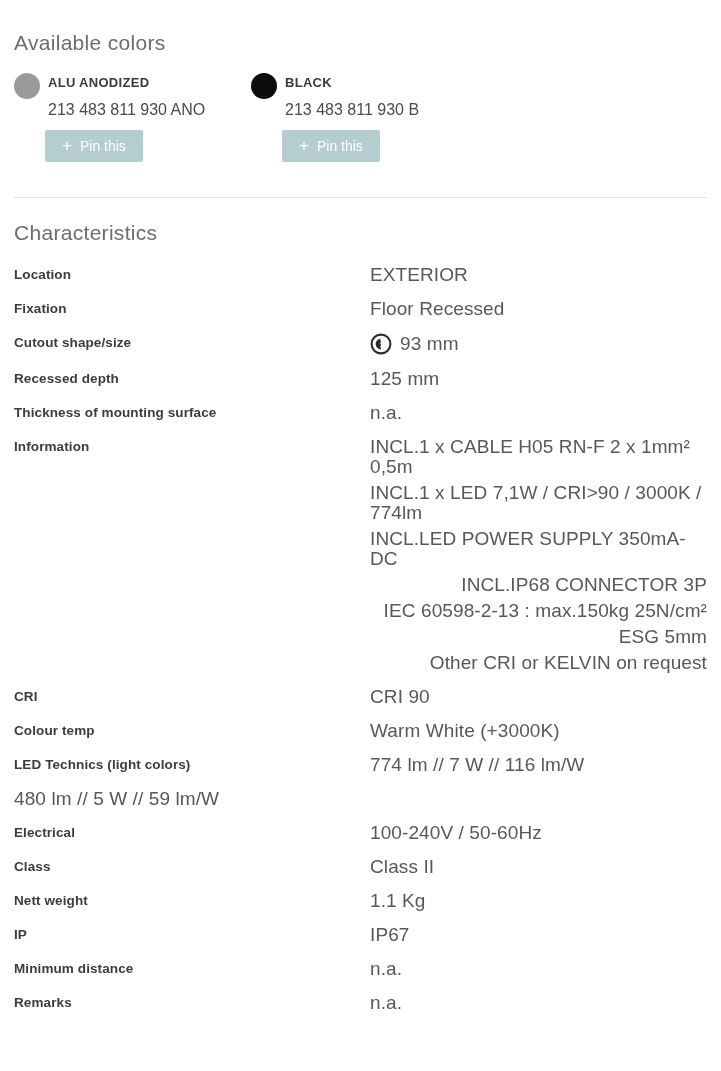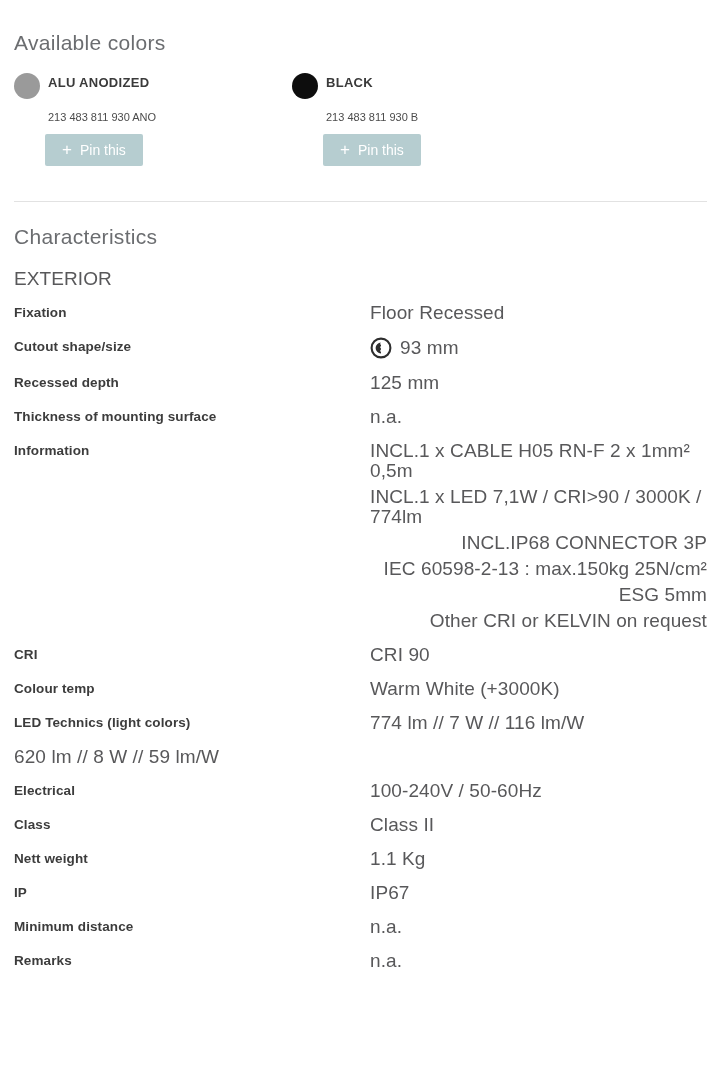--- a/index.html
+++ b/index.html
@@ -26,32 +26,32 @@
     margin:8px 0 0;
   }
   .section-heading{
     font-size:21px;
     font-weight:300;
     color:var(--heading);
     letter-spacing:.3px;
     margin:25px 0 0;
   }
   
-  .color-list{display:flex;margin-top:17px;gap:41px;}
+  .color-list{display:flex;margin-top:17px;}
   .color-card{width:237px;display:flex;align-items:flex-start;}
   .color-swatch{
     width:26px;height:26px;border-radius:50%;
     flex:none;margin-top:1px;
   }
   .color-info{margin-left:8px;}
   .color-name{
     font-size:13px;font-weight:bold;color:#3a3a3a;
     letter-spacing:.3px;line-height:18px;margin-top:2px;
   }
-  .color-code{font-size:11px;color:#4b4b4b;margin-top:19px;}
+  .color-code{font-size:16px;color:#4b4b4b;margin-top:9px;}
   .pin-button{
     margin-top:11px;margin-left:-3px;
     background:var(--accent);
     color:#fff;border:none;border-radius:2px;
     font-family:inherit;font-size:14px;
     padding:8px 17px;
     display:inline-flex;align-items:center;gap:8px;
     cursor:pointer;
   }
   .pin-plus{font-size:17px;line-height:14px;font-weight:300;}
@@ -111,20 +111,21 @@
     </div>
   </div>
 </div>
 
   <hr class="divider">
 
   <h2 class="section-heading characteristics-heading">Characteristics</h2>
 
   <div class="char-table" id="char-table">
   <div class="char-row">
+    <div class="row-label">Location</div>
     <div class="row-value">
           <div class="value-line">
             <span>EXTERIOR</span>
           </div>
         </div>
   </div>
 
   <div class="char-row">
     <div class="row-label">Fixation</div>
     <div class="row-value">
@@ -170,20 +171,23 @@
   <div class="char-row">
     <div class="row-label">Information</div>
     <div class="row-value">
           <div class="value-line">
             <span>INCL.1 x CABLE H05 RN-F 2 x 1mm² 0,5m</span>
           </div>
           <div class="value-line">
             <span>INCL.1 x LED 7,1W / CRI&gt;90 / 3000K / 774lm</span>
           </div>
           <div class="value-line">
+            <span>INCL.LED POWER SUPPLY 350mA-DC</span>
+          </div>
+          <div class="value-line">
             <span>INCL.IP68 CONNECTOR 3P</span>
           </div>
           <div class="value-line">
             <span>IEC 60598-2-13 : max.150kg 25N/cm²</span>
           </div>
           <div class="value-line">
             <span>ESG 5mm</span>
           </div>
           <div class="value-line">
             <span>Other CRI or KELVIN on request</span>
@@ -214,21 +218,21 @@
     <div class="row-value">
           <div class="value-line">
             <span>774 lm // 7 W // 116 lm/W</span>
           </div>
         </div>
   </div>
 
   <div class="char-row">
     <div class="row-value">
           <div class="value-line">
-            <span>620 lm // 8 W // 59 lm/W</span>
+            <span>480 lm // 5 W // 59 lm/W</span>
           </div>
         </div>
   </div>
 
   <div class="char-row">
     <div class="row-label">Electrical</div>
     <div class="row-value">
           <div class="value-line">
             <span>100-240V / 50-60Hz</span>
           </div>

